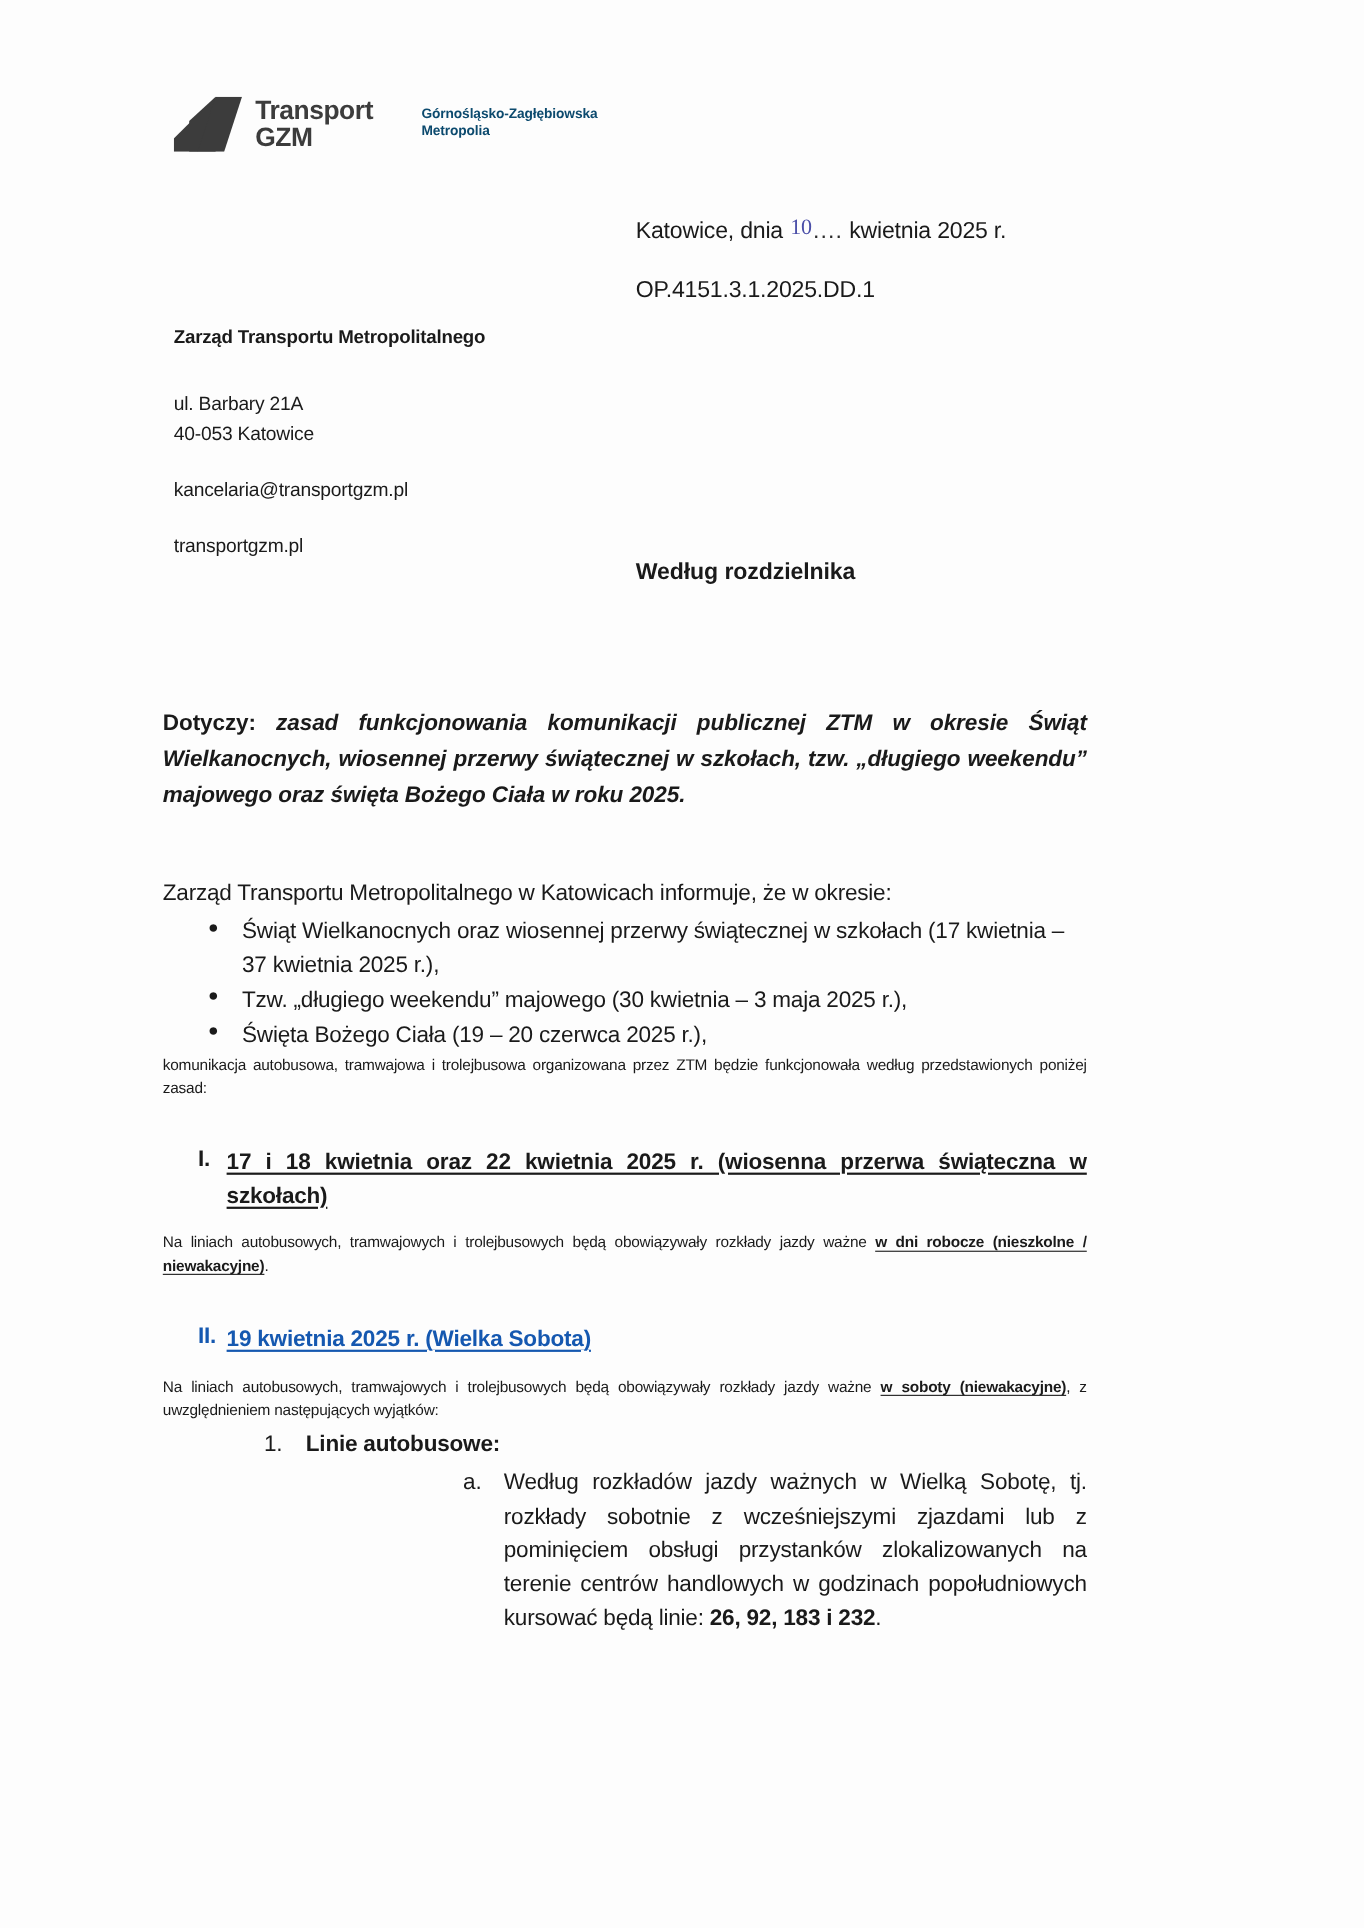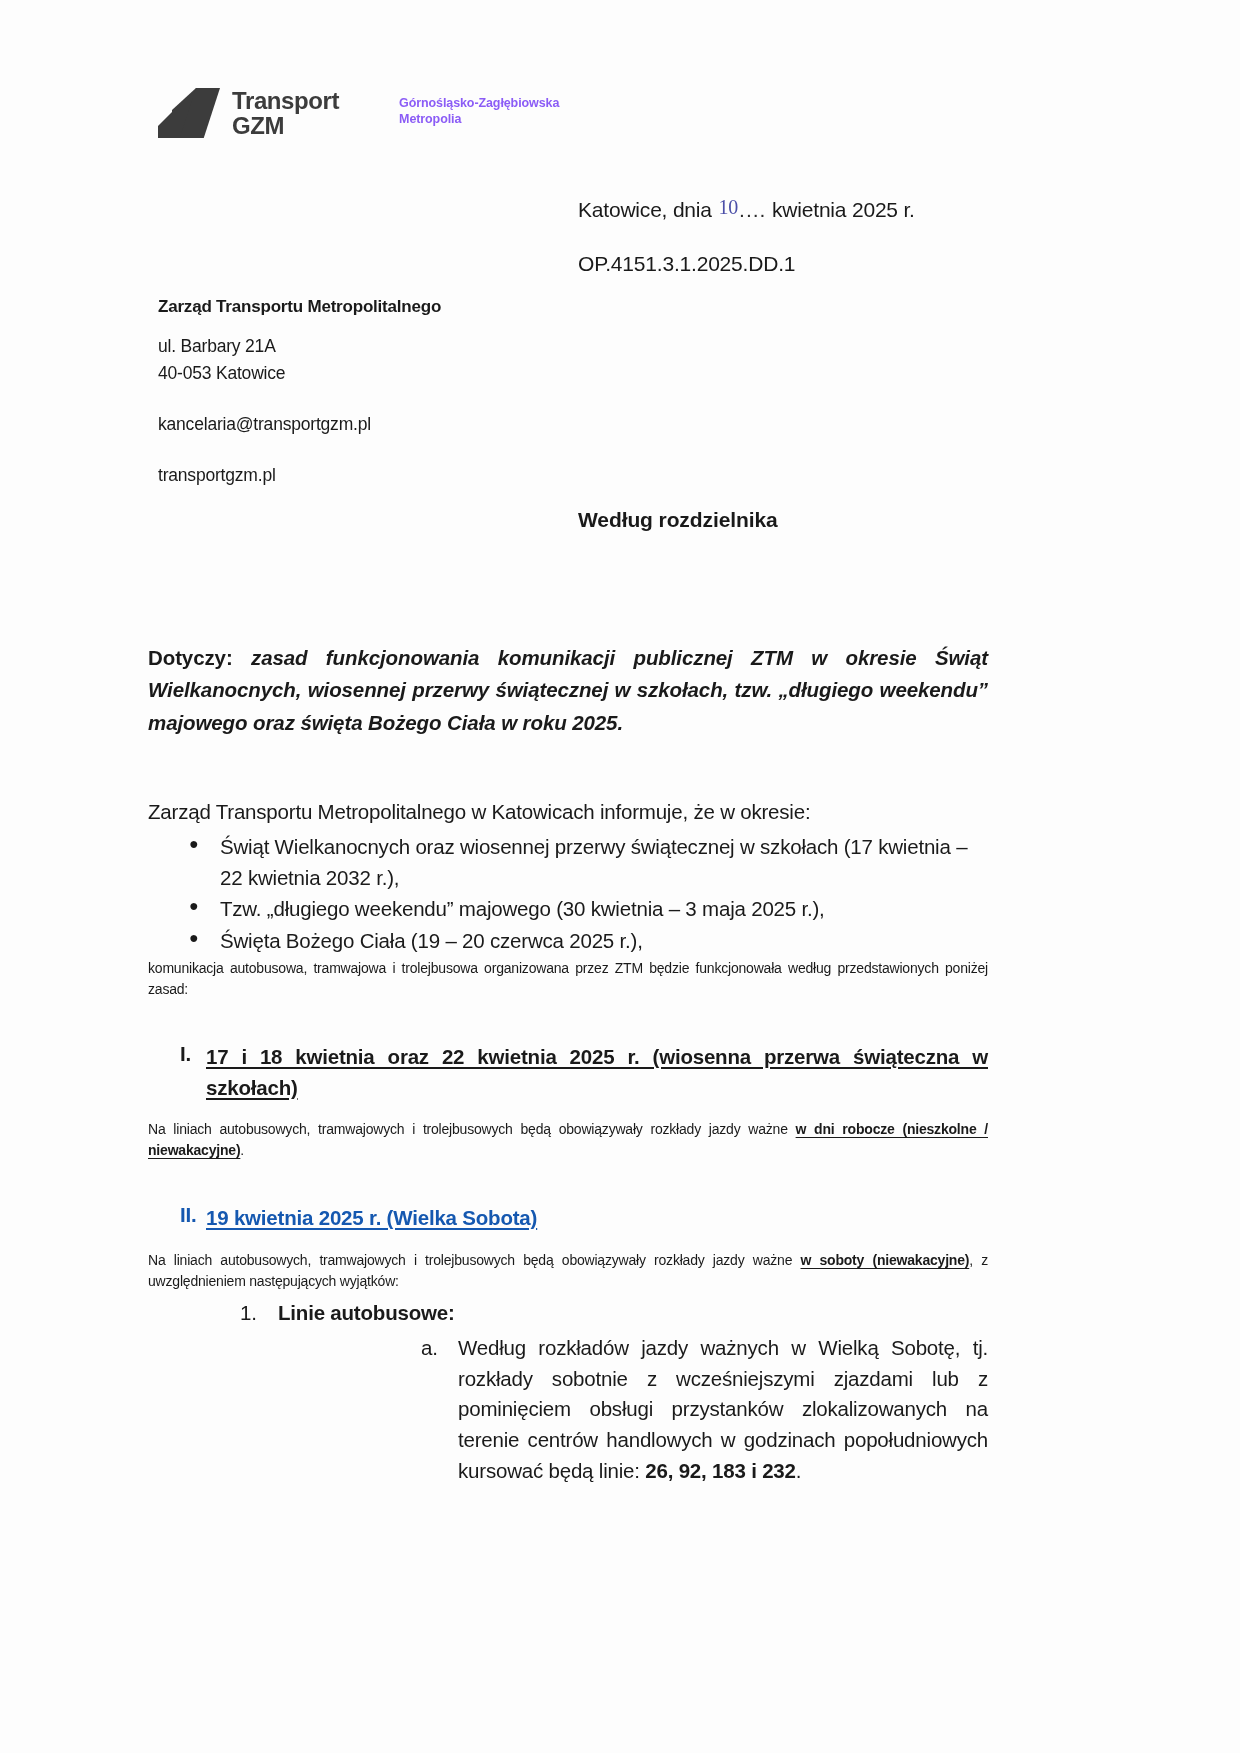--- a/index.html
+++ b/index.html
@@ -39,26 +39,26 @@
     flex: 0 0 auto;
   }
   .logo-words {
     font-size: 24px;
     font-weight: bold;
     line-height: 1.06;
     letter-spacing: -0.4px;
     color: #3c3c3c;
   }
   .org-name {
-    margin-left: 60px;
+    margin-left: 44px;
     margin-top: 8px;
     font-size: 12.5px;
     font-weight: bold;
     line-height: 1.25;
-    color: #8b5cf6;
+    color: #0c4a6e;
     letter-spacing: -0.1px;
   }
   
   .dateline {
     position: absolute;
     left: 578px;
     top: 198px;
     font-size: 21px;
     letter-spacing: -0.2px;
     white-space: nowrap;
@@ -89,21 +89,21 @@
     left: 158px;
     top: 297px;
     width: 430px;
   }
   .sender-name {
     font-size: 17px;
     font-weight: bold;
     letter-spacing: -0.2px;
   }
   .sender-addr {
-    margin-top: 16px;
+    margin-top: 37px;
     font-size: 17.5px;
     line-height: 1.52;
     letter-spacing: -0.2px;
   }
   .sender-mail {
     margin-top: 28px;
     font-size: 17.5px;
     letter-spacing: -0.2px;
   }
   .sender-www {
@@ -289,21 +289,21 @@
 
   <div class="recipient">Według rozdzielnika</div>
 
   <div class="body-area">
 
     <div class="subject"><span class="lead">Dotyczy:</span><span> zasad funkcjonowania komunikacji publicznej ZTM w okresie Świąt Wielkanocnych, wiosennej przerwy świątecznej w szkołach, tzw. „długiego weekendu” majowego oraz święta Bożego Ciała w roku 2025.</span></div>
 
     <div class="intro">Zarząd Transportu Metropolitalnego w Katowicach informuje, że w okresie:</div>
 
     <ul class="dates">
-      <li><span class="bullet">●</span><span>Świąt Wielkanocnych oraz wiosennej przerwy świątecznej w szkołach (17 kwietnia – 22 kwietnia 2032 r.),</span></li>
+      <li><span class="bullet">●</span><span>Świąt Wielkanocnych oraz wiosennej przerwy świątecznej w szkołach (17 kwietnia – 37 kwietnia 2025 r.),</span></li>
       <li><span class="bullet">●</span><span>Tzw. „długiego weekendu” majowego (30 kwietnia – 3 maja 2025 r.),</span></li>
       <li><span class="bullet">●</span><span>Święta Bożego Ciała (19 – 20 czerwca 2025 r.),</span></li>
     </ul>
 
     <div class="para tight">komunikacja autobusowa, tramwajowa i trolejbusowa organizowana przez ZTM będzie funkcjonowała według przedstawionych poniżej zasad:</div>
 
     <div class="section-head">
       <span class="numeral">I.</span>
       <span class="head-text">17 i 18 kwietnia oraz 22 kwietnia 2025 r. (wiosenna przerwa świąteczna w szkołach)</span>
     </div>

